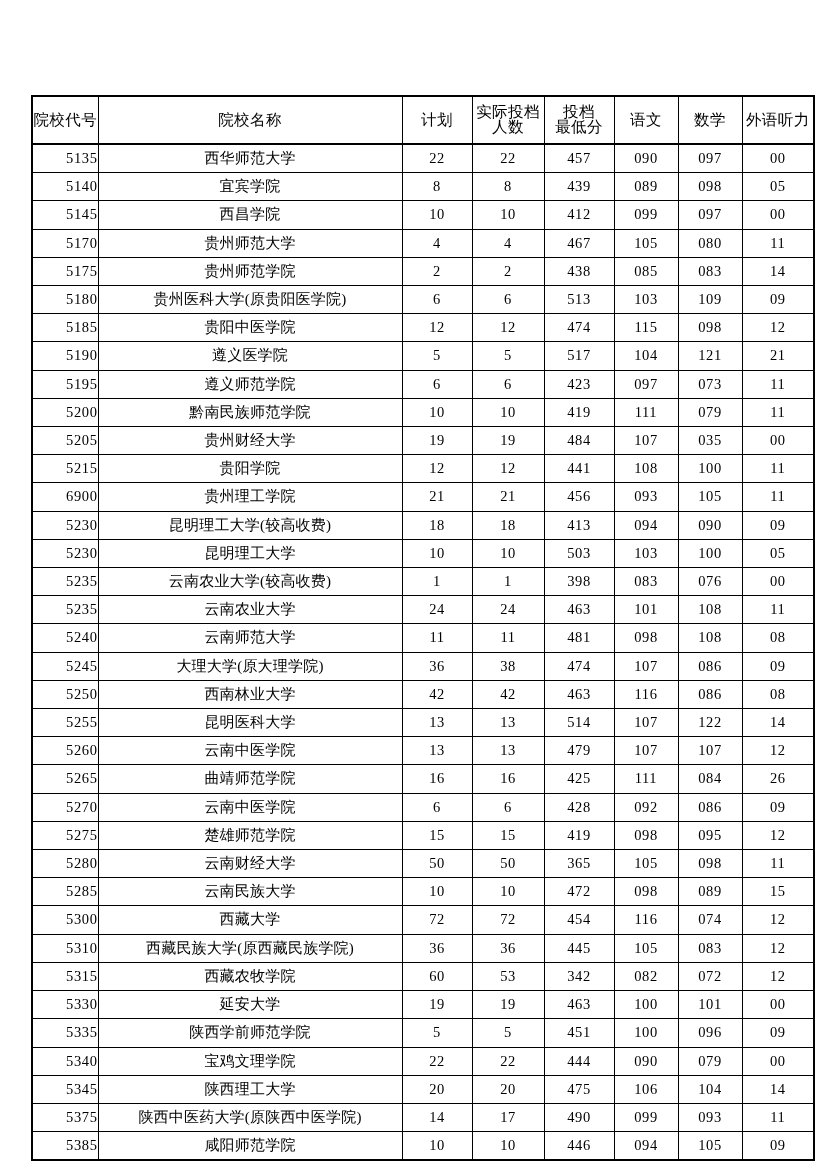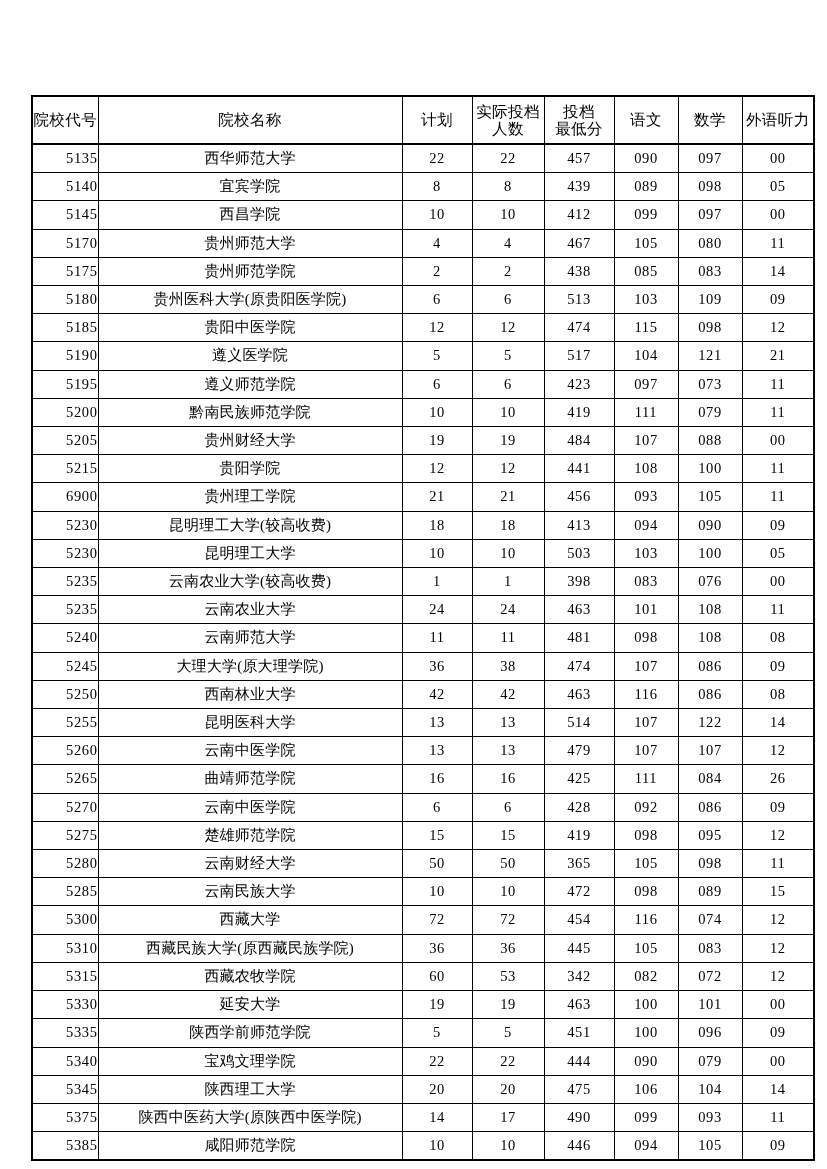--- a/index.html
+++ b/index.html
@@ -52,20 +52,21 @@
   thead th {
     height: 46px;
     font-size: 15.5px;
     line-height: 1.12;
     text-align: center;
     letter-spacing: 0.4px;
     border-bottom: 2px solid #000 !important;
   }
   thead th .hdr2 {
     display: block;
+    font-family: Liberation Mono, monospace;
   }
 
   tbody td {
     height: 27.2px;
     font-size: 15px;
     line-height: 27.2px;
   }
   td.c-code {
     text-align: right;
     letter-spacing: 0.6px;
@@ -257,21 +258,21 @@
             <td class="c-num">079</td>
             <td class="c-num">11</td>
           </tr>
           <tr>
             <td class="c-code">5205</td>
             <td class="c-name">贵州财经大学</td>
             <td class="c-num">19</td>
             <td class="c-num">19</td>
             <td class="c-num">484</td>
             <td class="c-num">107</td>
-            <td class="c-num">088</td>
+            <td class="c-num">035</td>
             <td class="c-num">00</td>
           </tr>
           <tr>
             <td class="c-code">5215</td>
             <td class="c-name">贵阳学院</td>
             <td class="c-num">12</td>
             <td class="c-num">12</td>
             <td class="c-num">441</td>
             <td class="c-num">108</td>
             <td class="c-num">100</td>

